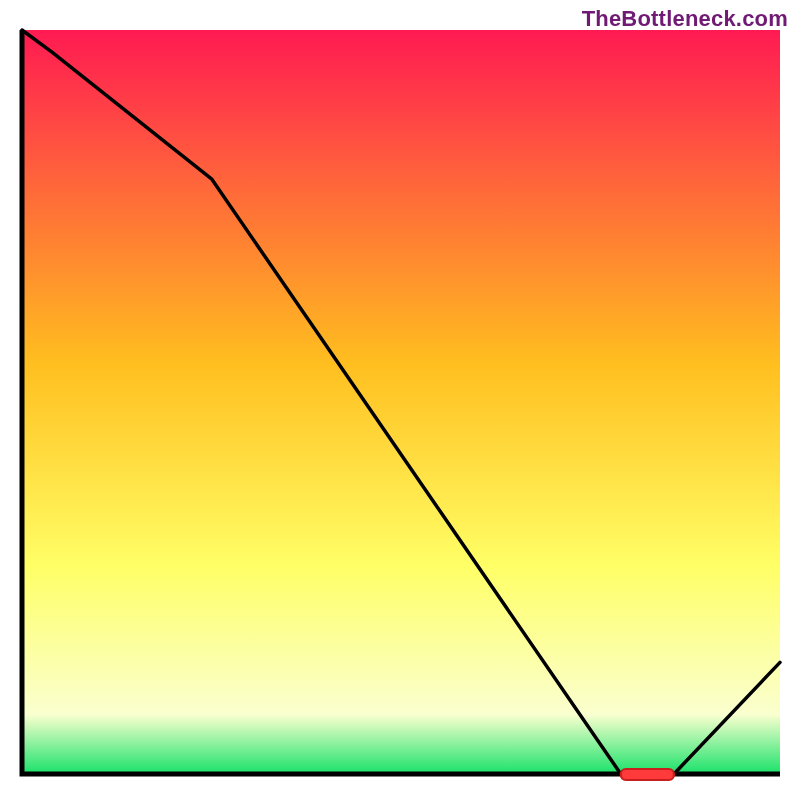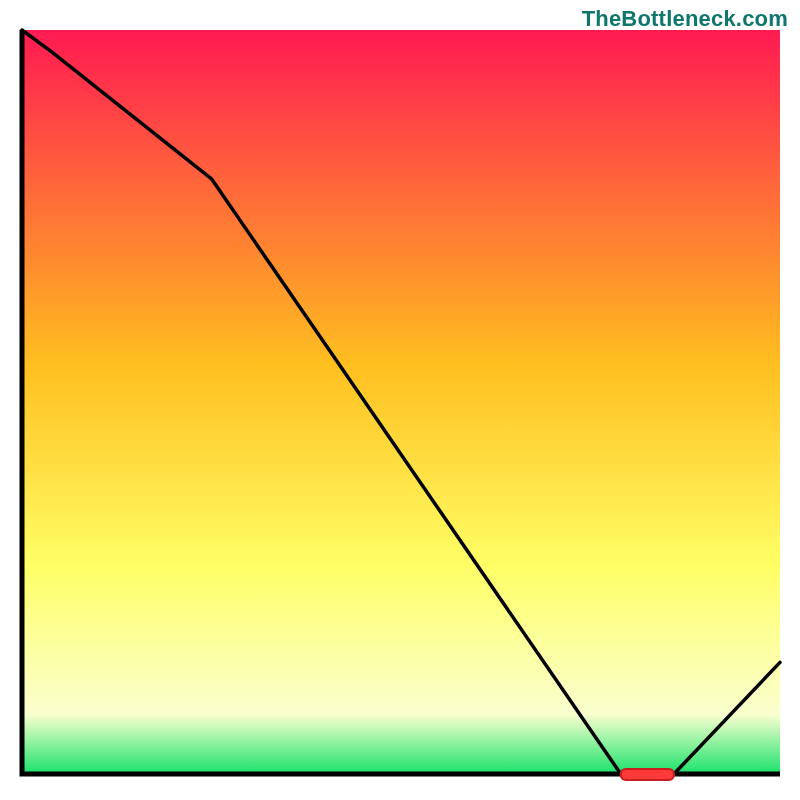--- a/index.html
+++ b/index.html
@@ -15,21 +15,21 @@
     position: relative;
     width: 800px;
     height: 800px;
   }
   .watermark {
     position: absolute;
     top: 6px;
     right: 12px;
     font-size: 22px;
     font-weight: 600;
-    color: #0f766e;
+    color: #701a75;
     letter-spacing: 0.2px;
     user-select: none;
   }
   svg.chart {
     position: absolute;
     left: 0;
     top: 0;
   }
 </style>
 </head>

